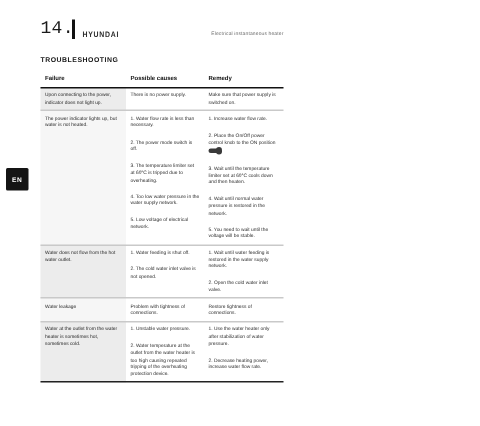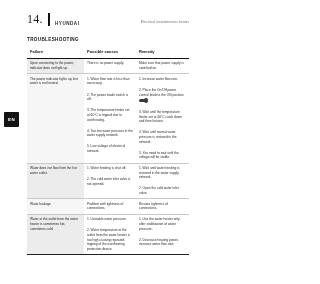--- a/index.html
+++ b/index.html
@@ -25,21 +25,21 @@
   .header {
     position: absolute;
     left: 0; right: 0;
     top: 12px;
     height: 22px;
   }
   .chapter-num {
     position: absolute;
     left: 27px;
     top: 0px;
-    font-family: Liberation Serif, serif;
+    font-family: Liberation Mono, monospace;
     font-size: 12px;
     color: #1a1a1a;
     letter-spacing: 0.2px;
   }
   .rule-bar {
     position: absolute;
     left: 48px;
     top: 1px;
     width: 2px;
     height: 13px;

